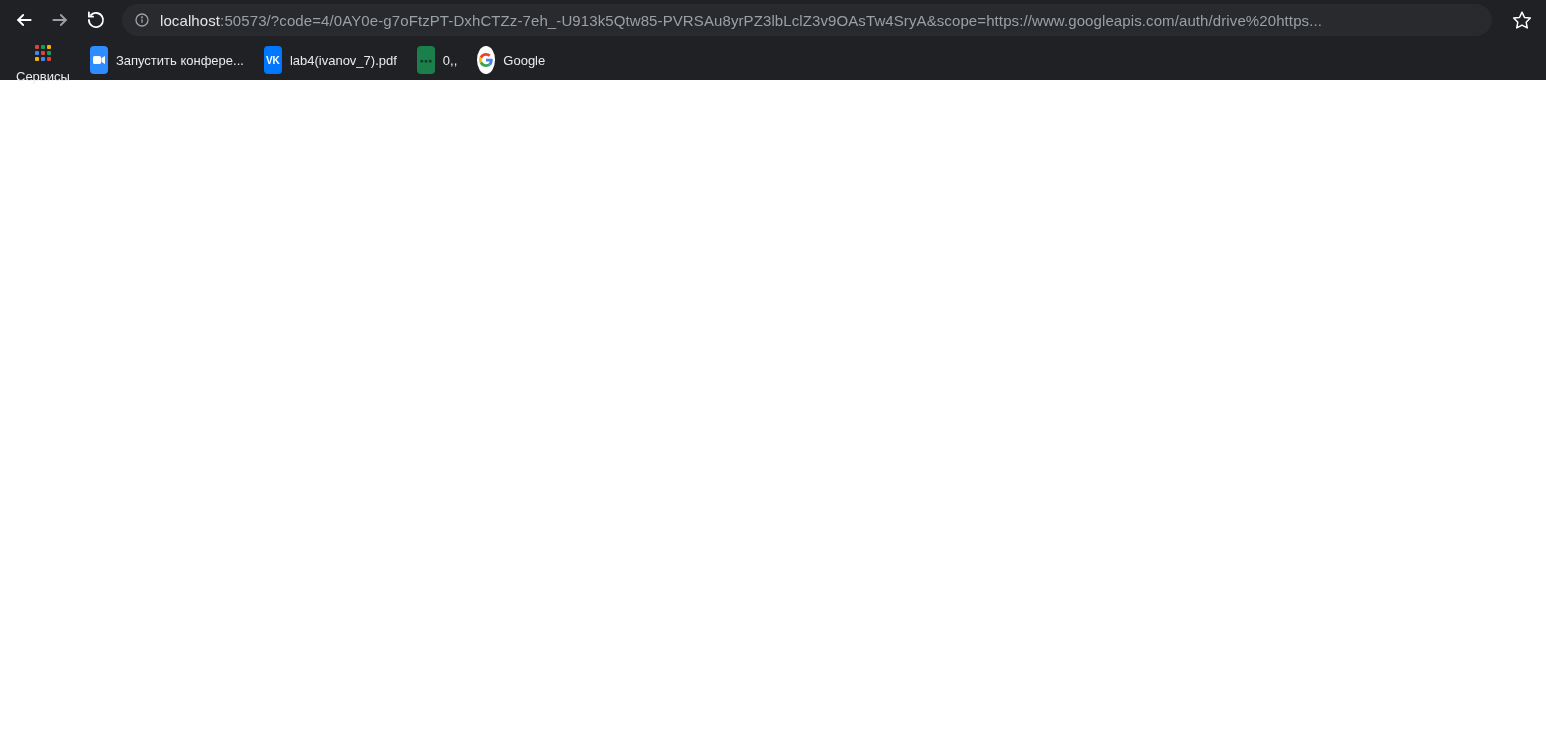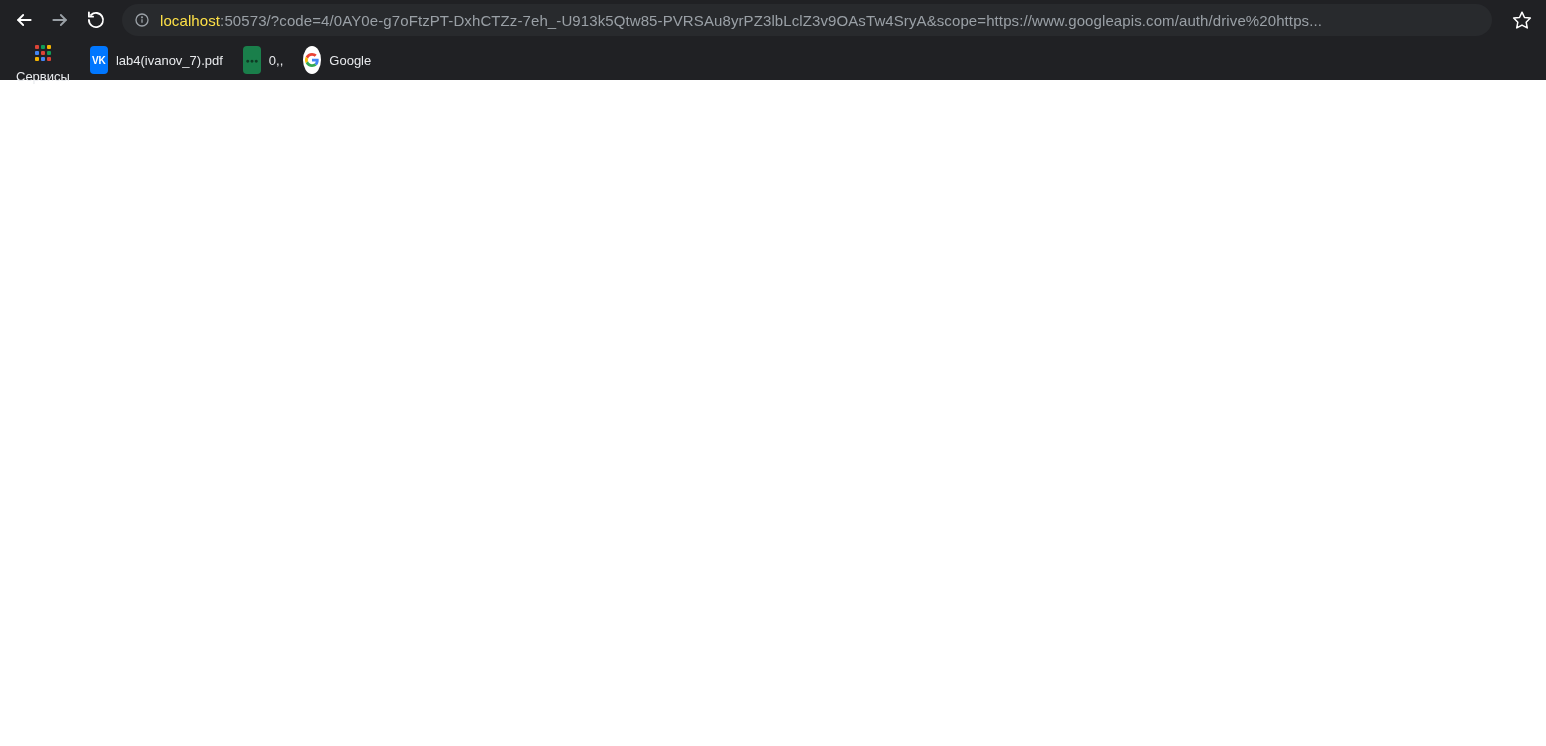--- a/index.html
+++ b/index.html
@@ -63,21 +63,21 @@
     .url-text {
       font-size: 15px;
       color: #9aa0a6;
       white-space: nowrap;
       overflow: hidden;
       text-overflow: ellipsis;
       flex: 1;
       letter-spacing: 0.1px;
     }
     .url-host {
-      color: #fde047;
+      color: #e5e5e5;
       font-weight: 500;
     }
     .star-btn {
       width: 32px;
       height: 32px;
       display: flex;
       align-items: center;
       justify-content: center;
       cursor: pointer;
       color: #ffffff;
@@ -226,20 +226,29 @@
         <span style="background:#4285f4"></span>
           <span style="background:#db4437"></span>
           <span style="background:#0f9d58"></span>
         <span style="background:#f4b400"></span>
           <span style="background:#4285f4"></span>
           <span style="background:#db4437"></span>
       </div>
       <span class="apps-label">Сервисы</span>
     </div>
 
+    <div class="bookmark-item">
+      <div class="bm-favicon zoom-favicon">
+        <svg width="12" height="8" viewBox="0 0 12 8" fill="#ffffff">
+          <rect x="0" y="0" width="8" height="8" rx="1.5"></rect>
+          <polygon points="8.5,2 12,0 12,8 8.5,6"></polygon>
+        </svg>
+      </div>
+      <span class="bm-label">Запустить конфере...</span>
+    </div>
 
     <div class="bookmark-item">
       <div class="bm-favicon vk-favicon">VK</div>
       <span class="bm-label">lab4(ivanov_7).pdf</span>
     </div>
 
     <div class="bookmark-item">
       <div class="bm-favicon green-favicon">●●●</div>
       <span class="bm-label">0,,</span>
     </div>

